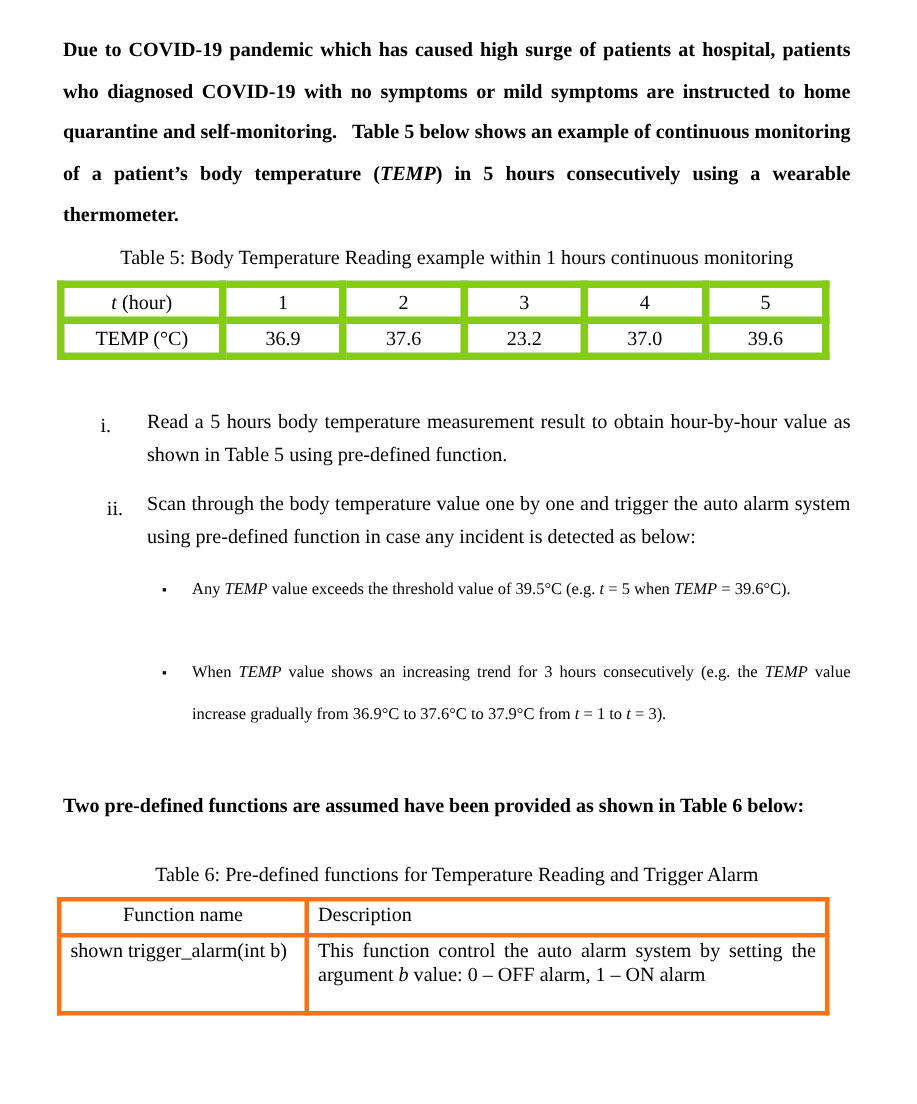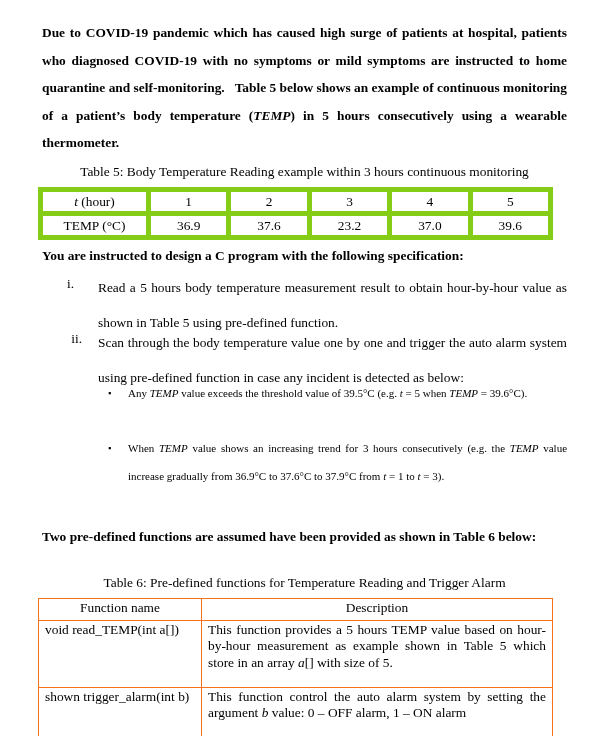--- a/index.html
+++ b/index.html
@@ -71,21 +71,21 @@
     width: 30px;
     text-align: right;
     font-size: 13.4px;
     line-height: 27.5px;
   }
   .ltext {
     position: absolute;
     left: 98px;
     width: 469px;
     font-size: 13.4px;
-    line-height: 35px;
+    line-height: 22px;
     text-align: justify;
     text-justify: inter-word;
   }
 
   .bullet {
     position: absolute;
     left: 108px;
     font-size: 9px;
     line-height: 27.5px;
   }
@@ -103,55 +103,55 @@
   
   table.t6 {
     position: absolute;
     left: 38px;
     top: 598px;
     width: 515px;
     border-collapse: collapse;
     font-size: 13.4px;
   }
   table.t6 td {
-    border: 1px solid #f97316;
+    border: 3px solid #f97316;
     padding: 1px 4px 3px 4px;
     vertical-align: top;
     line-height: 16.5px;
   }
   table.t6 td.c1 {
     width: 152px;
     text-align: center;
     white-space: nowrap;
   }
   table.t6 td.c1.fnname { text-align: left; padding-left: 6px; }
   table.t6 td.c2 {
     text-align: justify;
     text-justify: inter-word;
     padding-left: 6px;
     padding-right: 6px;
   }
-  table.t6 td.c2.hdr { text-align: center; }
+  table.t6 td.c2.hdr { text-align: left; }
   table.t6 td i { font-style: italic; }
   table.t6 tr.r1 td { height: 62px; }
   table.t6 tr.r2 td { height: 45px; }
 </style>
 </head>
 <body>
 
 <div class="page">
 
   <div class="para intro">Due
     to COVID-19 pandemic which has caused high surge of patients at hospital,
     patients who diagnosed COVID-19 with no symptoms or mild symptoms are
     instructed to home quarantine and self-monitoring. &nbsp; Table 5 below shows an
     example of continuous monitoring of a patient’s body temperature
     (<i>TEMP</i>) in 5 hours consecutively using a wearable thermometer.</div>
 
-  <div class="cap cap5">Table 5: Body Temperature Reading example within 3 hours continuous monitoring</div>
+  <div class="cap cap5">Table 5: Body Temperature Reading example within 1 hours continuous monitoring</div>
 
   <table class="t5">
     <tbody>
         <tr>
       <td class="hdr-label"><i>t</i> (hour)</td>
       <td>1</td>
       <td>2</td>
       <td>3</td>
       <td>4</td>
       <td>5</td>
@@ -160,21 +160,20 @@
       <td class="hdr-label">TEMP (°C)</td>
       <td>36.9</td>
       <td>37.6</td>
       <td>23.2</td>
       <td>37.0</td>
       <td>39.6</td>
     </tr>
   </tbody>
     </table>
 
-  <div class="para spec">You are instructed to design a C program with the following specification:</div>
 
   <div class="num" style="left:44px; top:270px;">i.</div>
   <div class="ltext" style="top:270px;">Read a 5 hours body temperature measurement result to obtain hour-by-hour value as shown in Table 5 using pre-defined function.</div>
 
   <div class="num" style="left:52px; top:325px;">ii.</div>
   <div class="ltext" style="top:325px;">Scan through the body temperature value one by one and trigger the auto alarm system using pre-defined function in case any incident is detected as below:</div>
 
   <div class="bullet" style="top:380px;">▪</div>
   <div class="btext" style="top:380px;">Any <i>TEMP</i> value exceeds the threshold value of 39.5°C (e.g. <i>t</i> = 5 when <i>TEMP</i> = 39.6°C).</div>
 
@@ -184,24 +183,20 @@
   <div class="para twofn">Two pre-defined functions are assumed have been provided as shown in Table 6 below:</div>
 
   <div class="cap cap6">Table 6: Pre-defined functions for Temperature Reading and Trigger Alarm</div>
 
   <table class="t6">
     <tbody>
         <tr>
       <td class="c1">Function name</td>
       <td class="c2 hdr">Description</td>
     </tr>
-    <tr class="r1">
-      <td class="c1 fnname">void read_TEMP(int a[])</td>
-      <td class="c2">This function provides a 5 hours TEMP value based on hour-by-hour measurement as example shown in Table 5 which store in an array <i>a</i>[] with size of 5.</td>
-    </tr>
     <tr class="r2">
       <td class="c1 fnname">shown trigger_alarm(int b)</td>
       <td class="c2">This function control the auto alarm system by setting the argument <i>b</i> value: 0 – OFF alarm, 1 – ON alarm</td>
     </tr>
   </tbody>
     </table>
 
 </div>
 
 </body></html>

